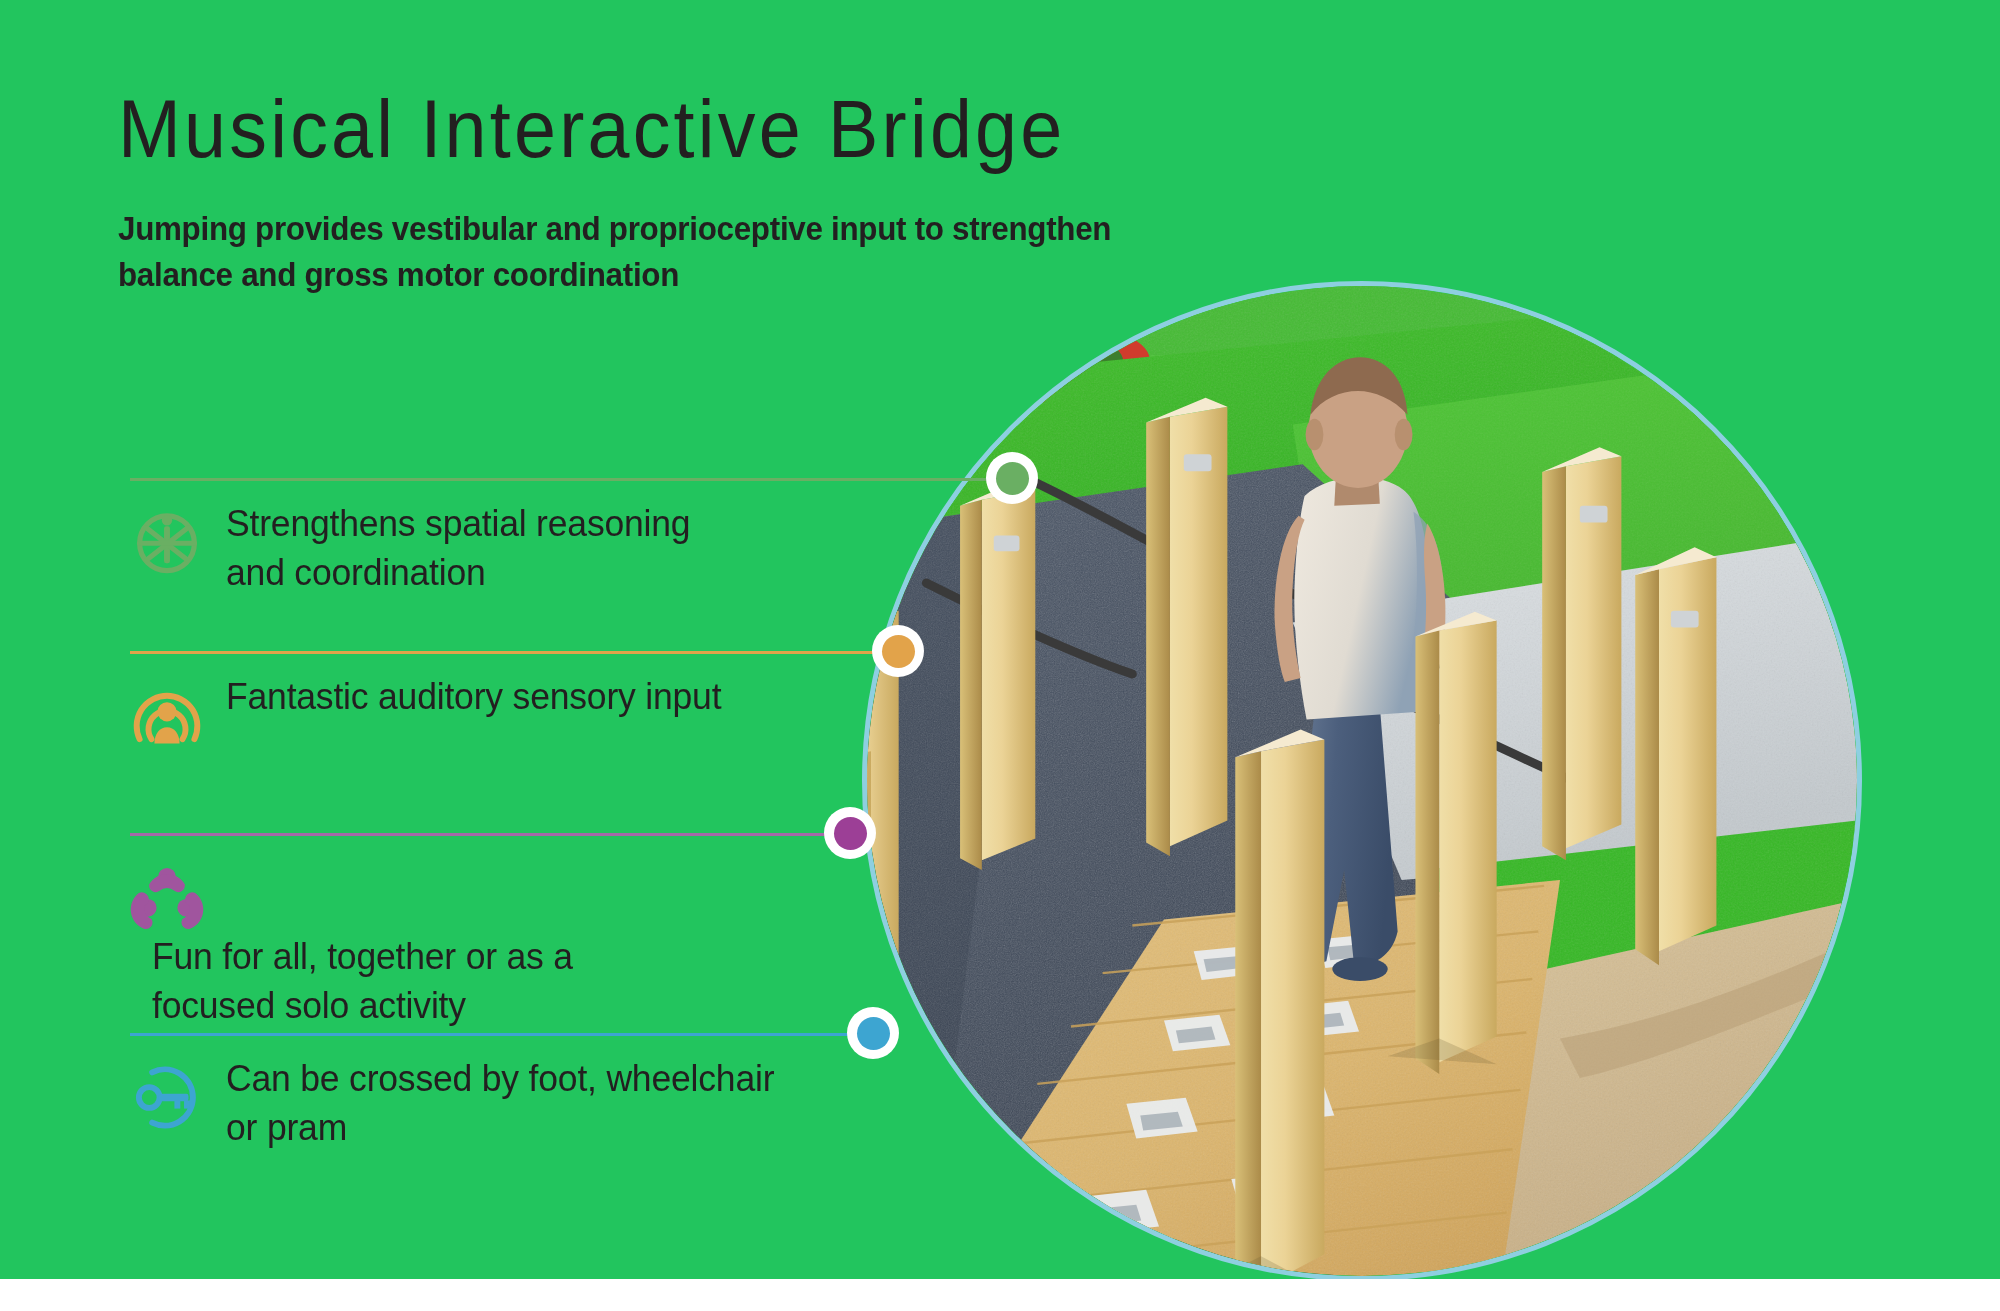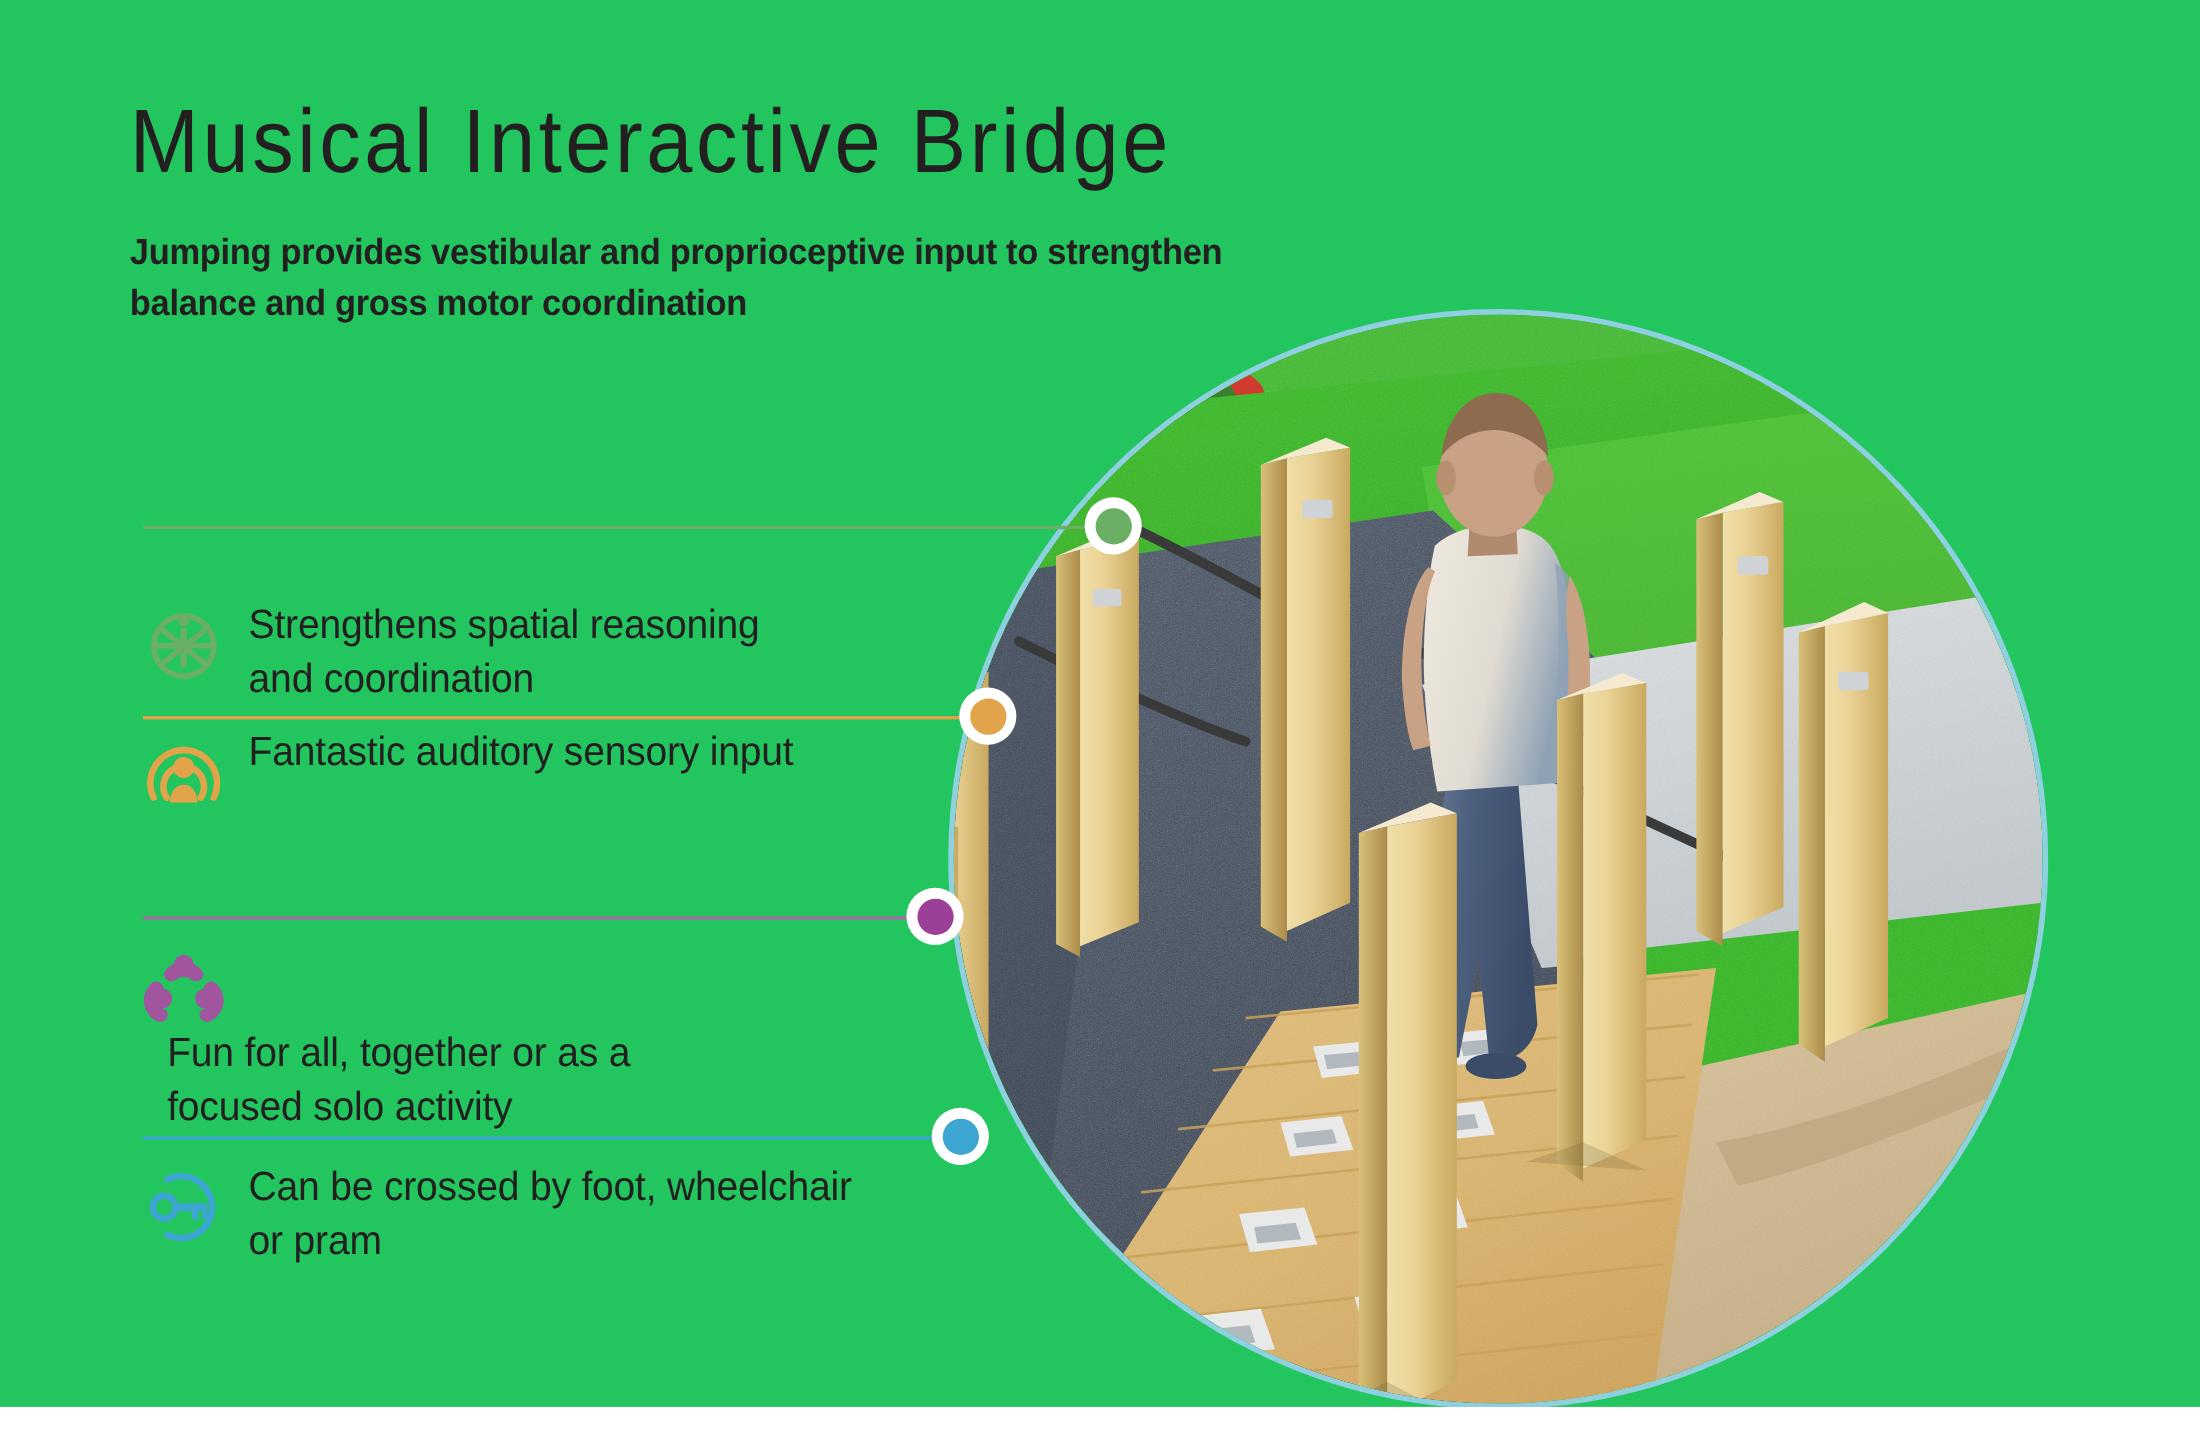--- a/index.html
+++ b/index.html
@@ -369,21 +369,21 @@
         <g opacity="0.22" fill="#6b5a32">
           <path d="M398 980 l64 34 l-120 -6 Z"></path>
           <path d="M578 760 l58 26 l-110 -8 Z"></path>
         </g>
       </g>
     </svg>
   </div>
 
   <div class="feature" style="top:478px;">
     <div class="feature-rule" style="width:882px; background:#6aaf63;"></div>
-    <div class="feature-body" style="top:22px;margin-top:44px;">
+    <div class="feature-body" style="top:22px;">
       <span class="feature-icon">
         <svg viewBox="0 0 100 100">
           <circle cx="50" cy="53" r="37" fill="none" stroke="#6aaf63" stroke-width="7"></circle>
           <circle cx="50" cy="22" r="7" fill="#6aaf63"></circle>
           <rect x="46" y="30" width="8" height="50" rx="3" fill="#6aaf63"></rect>
           <line x1="22" y1="32" x2="78" y2="76" stroke="#6aaf63" stroke-width="7" stroke-linecap="round"></line>
           <line x1="78" y1="32" x2="22" y2="76" stroke="#6aaf63" stroke-width="7" stroke-linecap="round"></line>
           <line x1="13" y1="53" x2="87" y2="53" stroke="#6aaf63" stroke-width="7" stroke-linecap="round"></line>
         </svg>
       </span>
@@ -392,21 +392,21 @@
         <span>and coordination</span>
       </span>
     </div>
   </div>
   <div class="connector-dot" style="left:986px; top:452px;">
     <i style="background:#6aaf63;"></i>
   </div>
 
   <div class="feature" style="top:651px;">
     <div class="feature-rule" style="width:768px; background:#e2a34a;"></div>
-    <div class="feature-body" style="top:8px;">
+    <div class="feature-body" style="top:22px;">
       <span class="feature-icon">
         <svg viewBox="0 0 100 100">
           <path d="M13 84 A41 41 0 1 1 87 84" fill="none" stroke="#e2a34a" stroke-width="8" stroke-linecap="round"></path>
           <path d="M29 84 A25 25 0 1 1 71 84" fill="none" stroke="#e2a34a" stroke-width="8" stroke-linecap="round"></path>
           <circle cx="50" cy="47" r="13" fill="#e2a34a"></circle>
           <path d="M33 90 c0 -13 7 -22 17 -22 c10 0 17 9 17 22 Z" fill="#e2a34a"></path>
         </svg>
       </span>
       <span class="feature-text">
         <span>Fantastic auditory sensory input</span>

